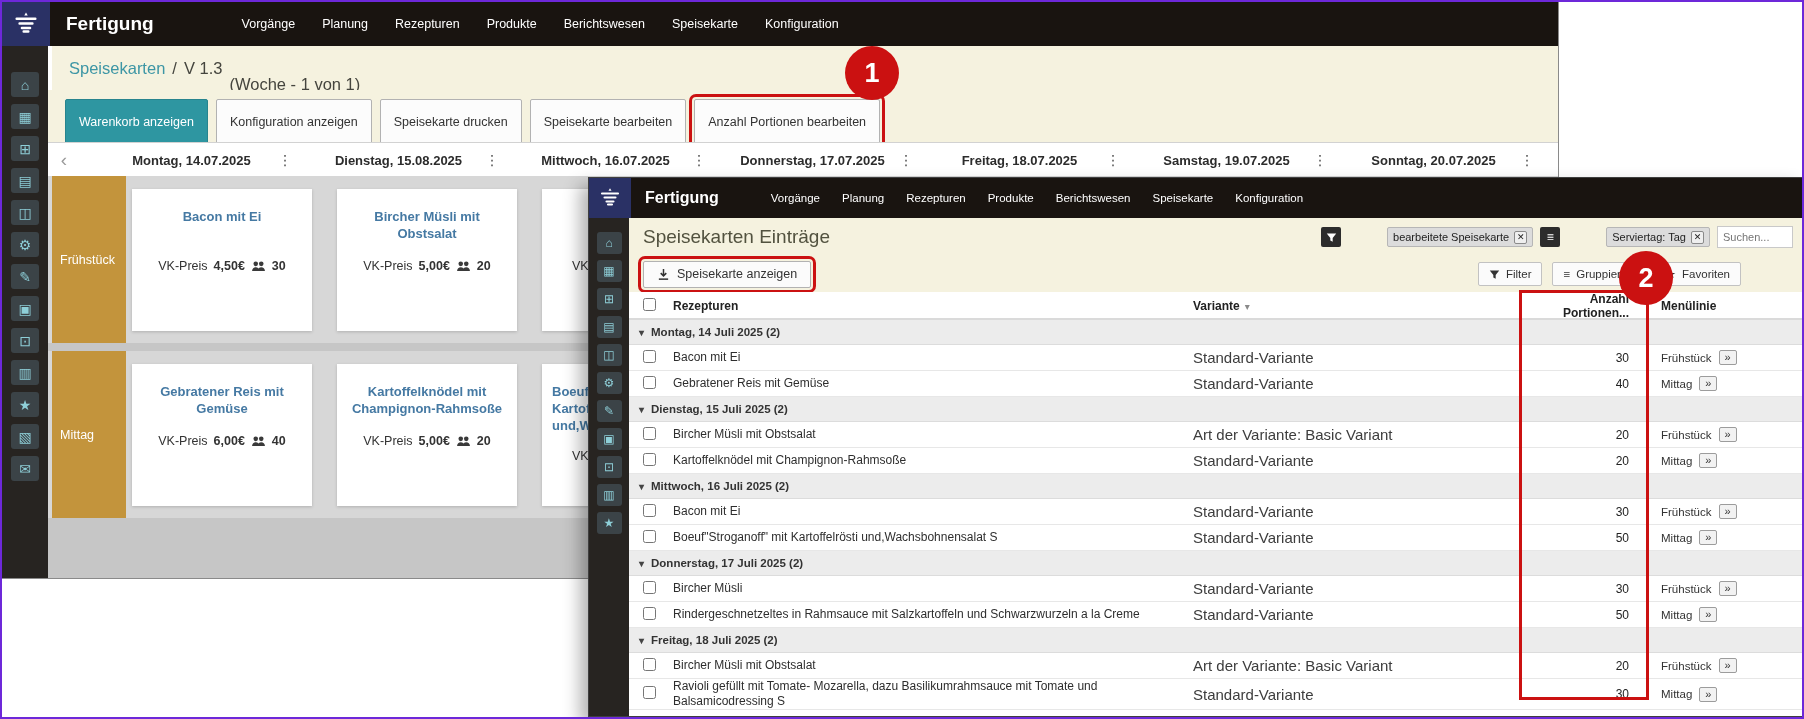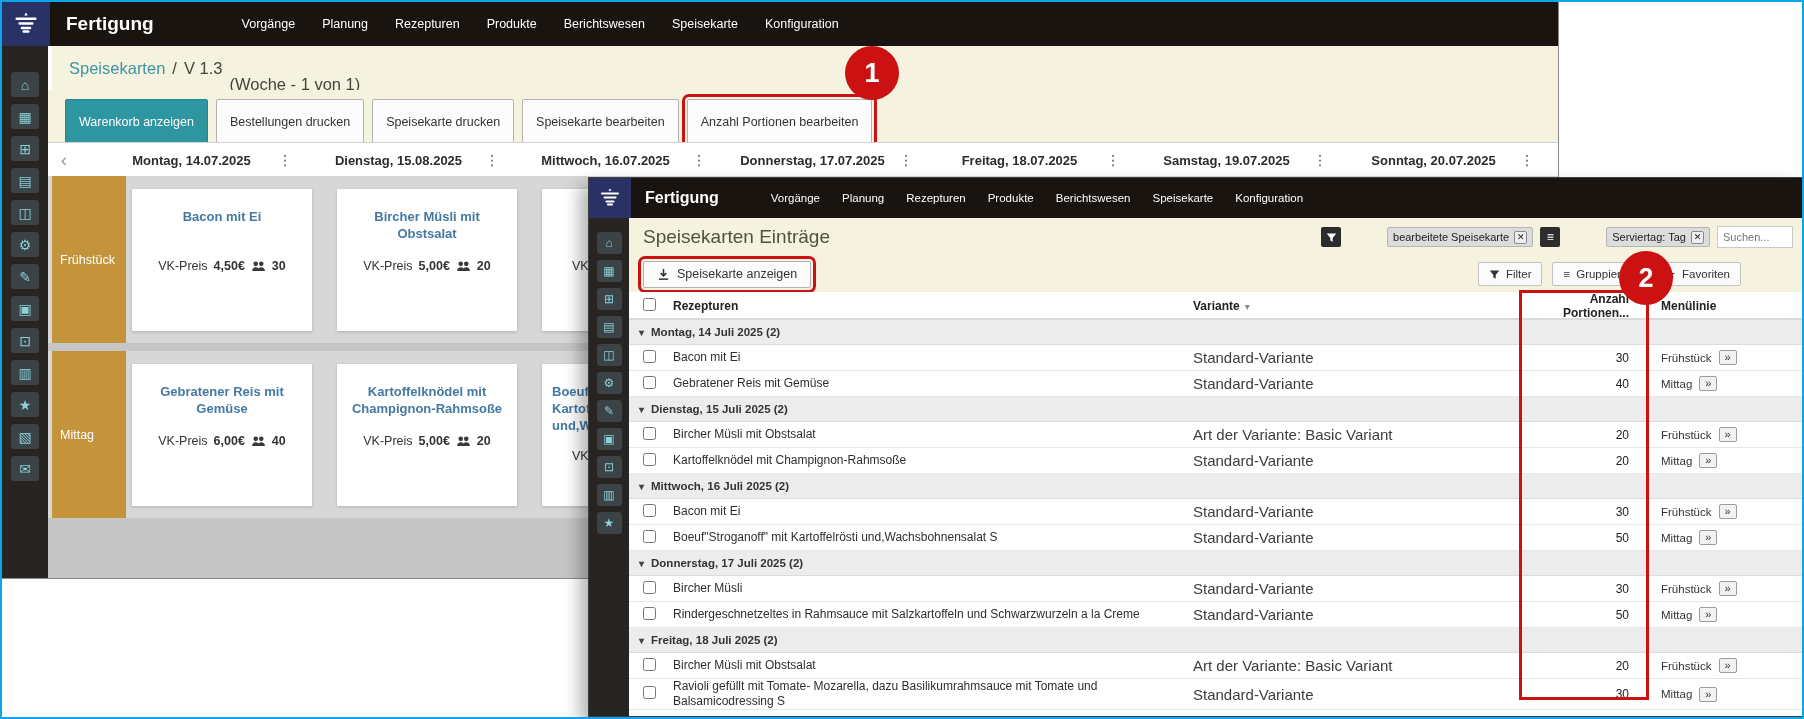--- a/index.html
+++ b/index.html
@@ -1,16 +1,16 @@
 <!DOCTYPE html>
 <html><head>
 <meta charset="utf-8">
 <style>
   html,body{margin:0;padding:0;background:#fff;}
-  .canvas{position:relative;width:1804px;height:719px;background:#fff;border:2px solid #0ea5e9;
+  .canvas{position:relative;width:1804px;height:719px;background:#fff;border:2px solid #6d28d9;
           box-sizing:border-box;overflow:hidden;font-family:"Liberation Sans",sans-serif;}
   .window{position:absolute;background:#fff;box-sizing:border-box;}
   #backw{left:0;top:0;width:1557px;height:577px;border-right:1px solid #8a8a8a;border-bottom:1px solid #8a8a8a;z-index:1;}
   #frontw{left:586px;top:175px;width:1216px;height:540px;border:1px solid #3f3f3f;z-index:10;
           box-shadow:-8px 8px 16px rgba(0,0,0,.30);}
 
   
   .app-header{position:absolute;left:0;top:0;right:0;background:#191410;display:flex;align-items:center;color:#fff;overflow:hidden;}
   #backw .app-header{height:44px;}
   #frontw .app-header{height:40px;}
@@ -134,21 +134,21 @@
 
     <div class="b-crumb">
       <span class="crumb-link">Speisekarten</span>
       <span class="crumb-dark">/</span>
       <span class="crumb-dark">V 1.3</span>
       <span class="crumb-week">(Woche - 1 von 1)</span>
     </div>
 
     <div class="b-toolbar">
       <button class="btn primary">Warenkorb anzeigen</button>
-      <button class="btn">Bestellungen drucken</button>
+      <button class="btn">Konfiguration anzeigen</button>
       <button class="btn">Speisekarte drucken</button>
       <button class="btn">Speisekarte bearbeiten</button>
       <button class="btn red-outline">Anzahl Portionen bearbeiten</button>
     </div>
 
     <div class="b-calhead">
       <span class="cal-chev">‹</span>
       <span class="dayspacer"></span>
       <div class="day">
         <span>Montag, 14.07.2025</span>

